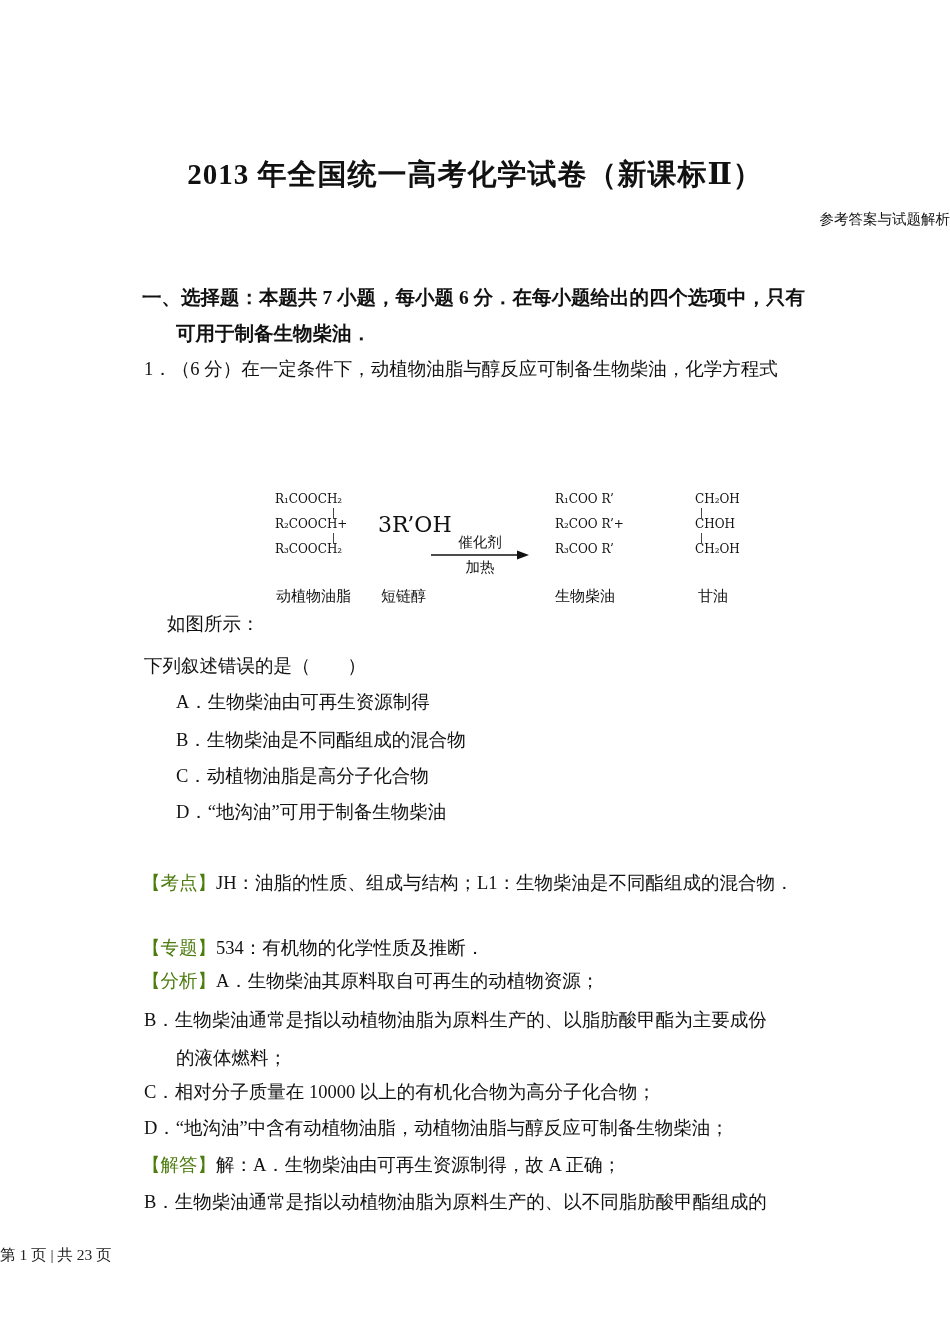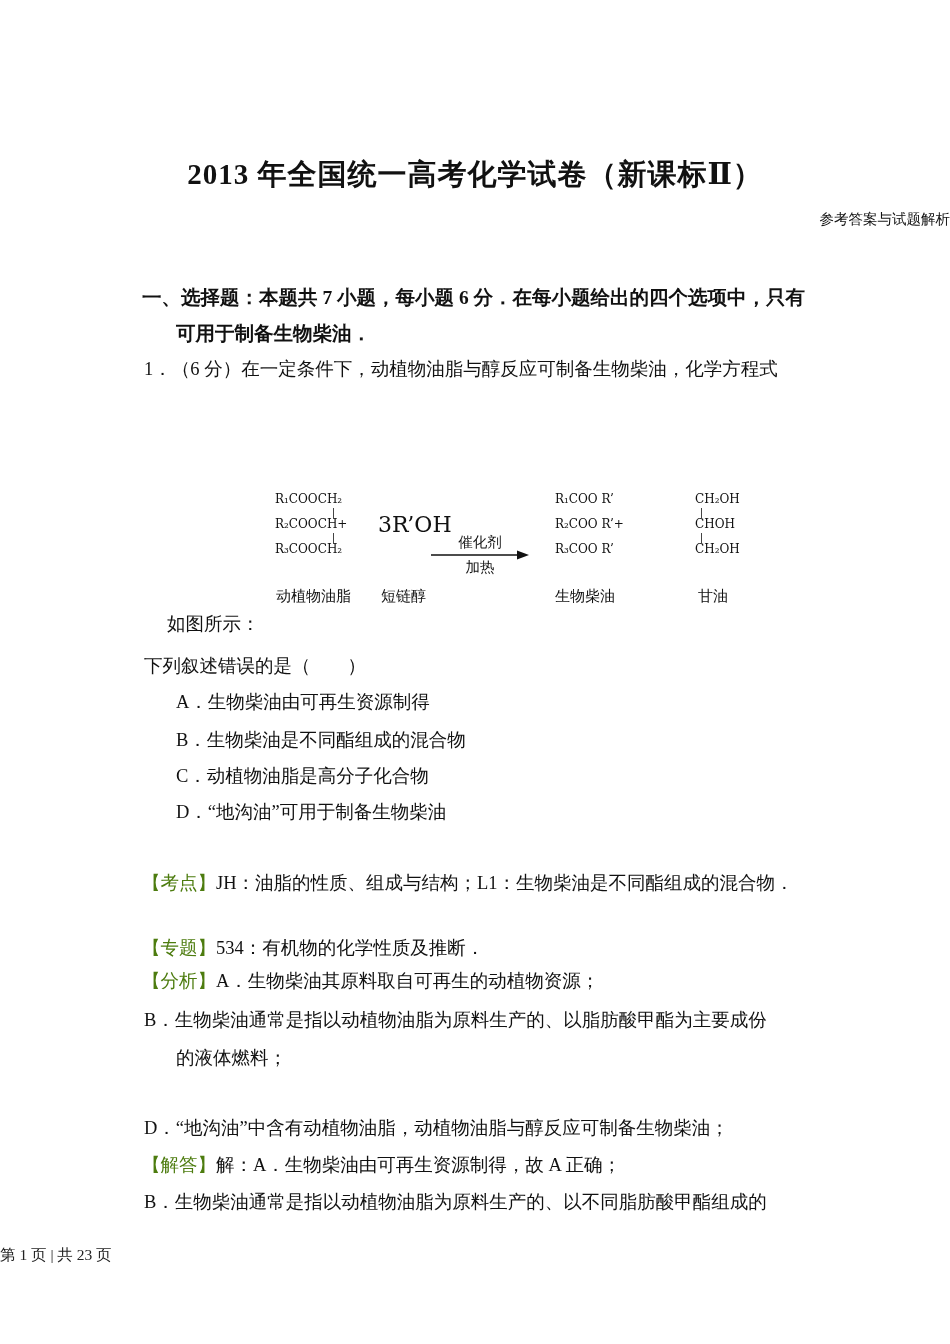--- a/index.html
+++ b/index.html
@@ -104,20 +104,21 @@
 
   <div class="line" style="left:142px;top:936px">
     <span class="blue">【专题】</span><span>534：有机物的化学性质及推断．</span>
   </div>
 
   <div class="line" style="left:144px;top:1008px">B．生物柴油通常是指以动植物油脂为原料生产的、以脂肪酸甲酯为主要成份</div>
   <div class="line" style="left:142px;top:969px">
     <span class="blue">【分析】</span><span>A．生物柴油其原料取自可再生的动植物资源；</span>
   </div>
   <div class="line" style="left:176px;top:1046px">的液体燃料；</div>
+  <div class="line" style="left:144px;top:1080px">C．相对分子质量在 10000 以上的有机化合物为高分子化合物；</div>
   <div class="line" style="left:144px;top:1116px">D．“地沟油”中含有动植物油脂，动植物油脂与醇反应可制备生物柴油；</div>
 
   <div class="line" style="left:142px;top:1153px">
     <span class="blue">【解答】</span><span>解：A．生物柴油由可再生资源制得，故 A 正确；</span>
   </div>
   <div class="line" style="left:144px;top:1190px">B．生物柴油通常是指以动植物油脂为原料生产的、以不同脂肪酸甲酯组成的</div>
 
   <div class="footer">第 1 页 | 共 23 页</div>
 
 </div>

